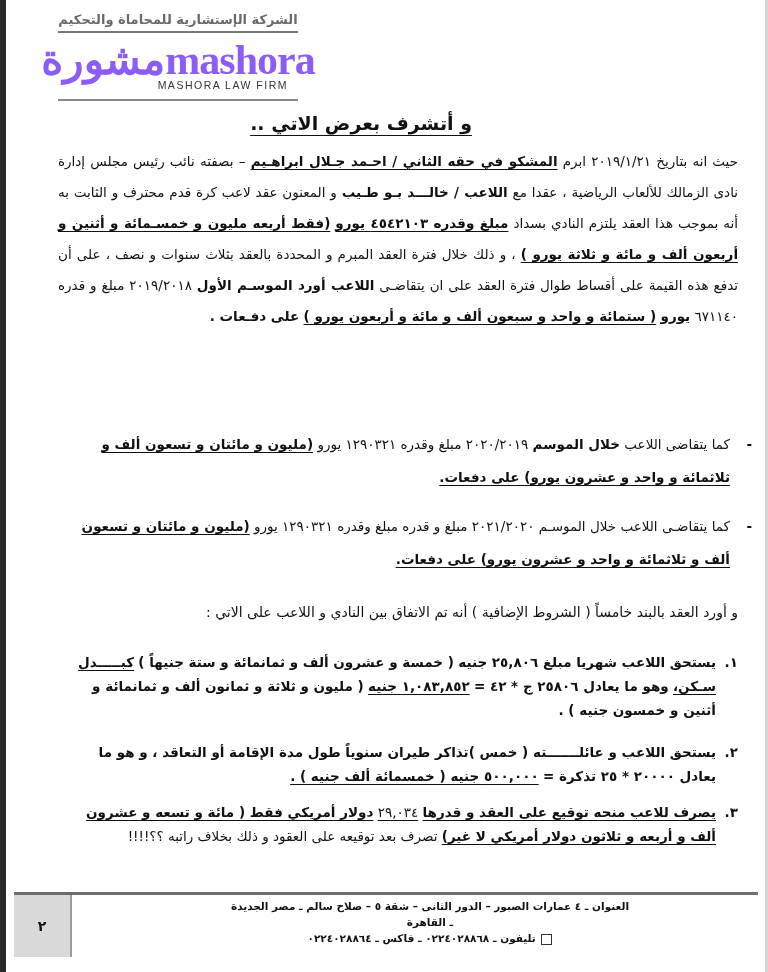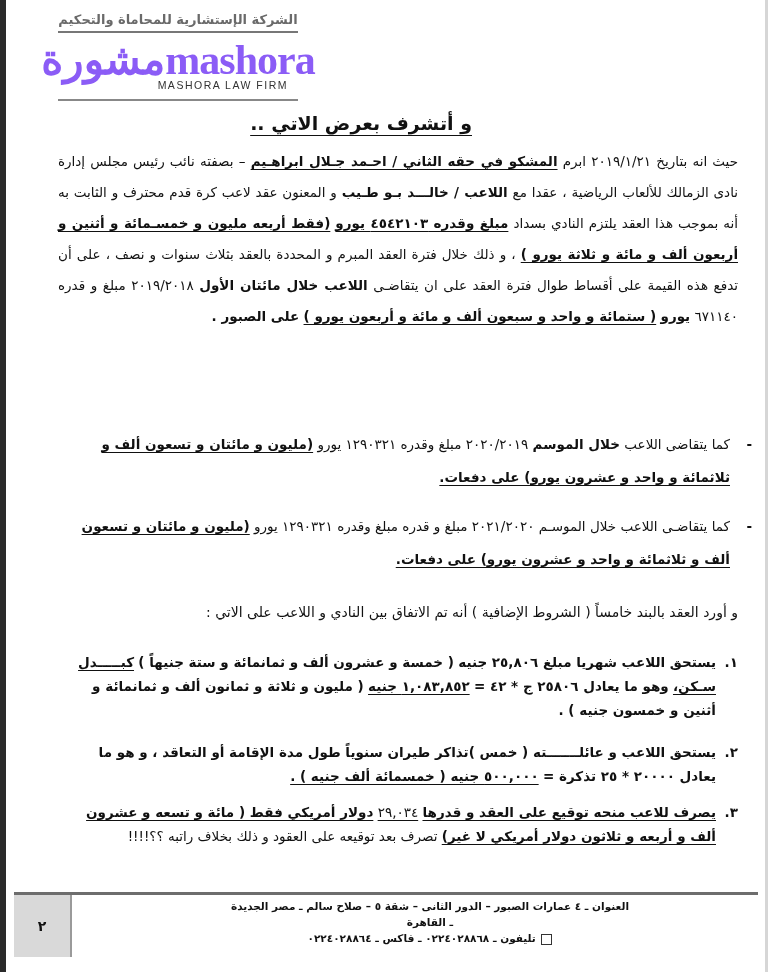--- a/index.html
+++ b/index.html
@@ -75,25 +75,25 @@
 
 <div class="body-text">
   <span>حيث انه بتاريخ ٢٠١٩/١/٢١ ابرم</span>
   <span class="bu">المشكو في حقه الثاني / احـمد جـلال ابراهـيم</span>
   <span>– بصفته نائب رئيس مجلس إدارة نادى الزمالك للألعاب الرياضية ، عقدا مع</span>
   <span class="b">اللاعب / خالـــد بـو طـيب</span>
   <span>و المعنون عقد لاعب كرة قدم محترف و الثابت به أنه بموجب هذا العقد يلتزم النادي بسداد</span>
   <span class="bu">مبلغ وقدره ٤٥٤٢١٠٣ يورو</span>
   <span class="bu">(فقط أربعه مليون و خمسـمائة و أثنين و أربعون ألف و مائة و ثلاثة يورو )</span>
   <span>، و ذلك خلال فترة العقد المبرم و المحددة بالعقد بثلاث سنوات و نصف ، على أن تدفع هذه القيمة على أقساط طوال فترة العقد على ان يتقاضـى</span>
-  <span class="b">اللاعب خلال مائتان الأول</span>
+  <span class="b">اللاعب أورد الموسـم الأول</span>
   <span>٢٠١٩/٢٠١٨ مبلغ و قدره ٦٧١١٤٠</span>
   <span class="b">يورو</span>
   <span class="bu">( ستمائة و واحد و سبعون ألف و مائة و أربعون يورو )</span>
-  <span class="b">على الصبور .</span>
+  <span class="b">على دفـعات .</span>
 </div>
 
 <div class="bullet b1">
   <span class="dot">-</span>
   <span>كما يتقاضى اللاعب</span>
   <span class="b">خلال الموسم</span>
   <span>٢٠٢٠/٢٠١٩ مبلغ وقدره ١٢٩٠٣٢١ يورو</span>
   <span class="bu">(مليون و مائتان و تسعون ألف و ثلاثمائة و واحد و عشرون يورو) على دفعات.</span>
 </div>
 

